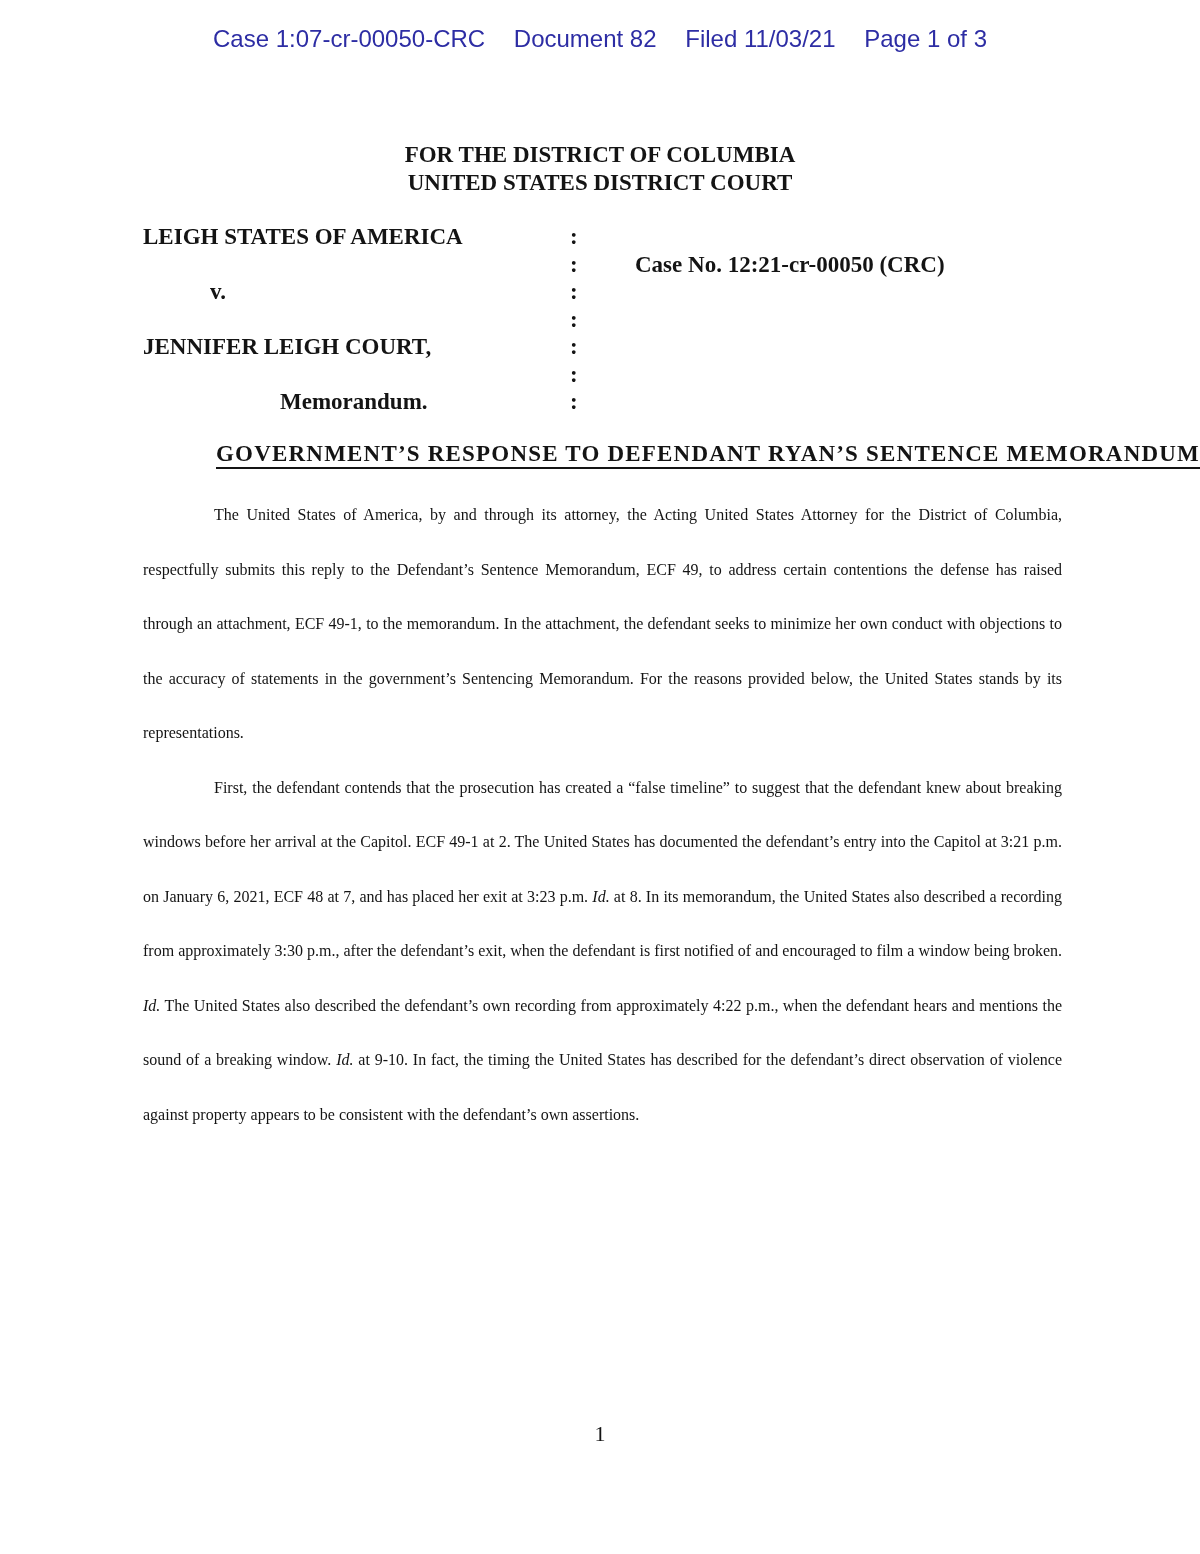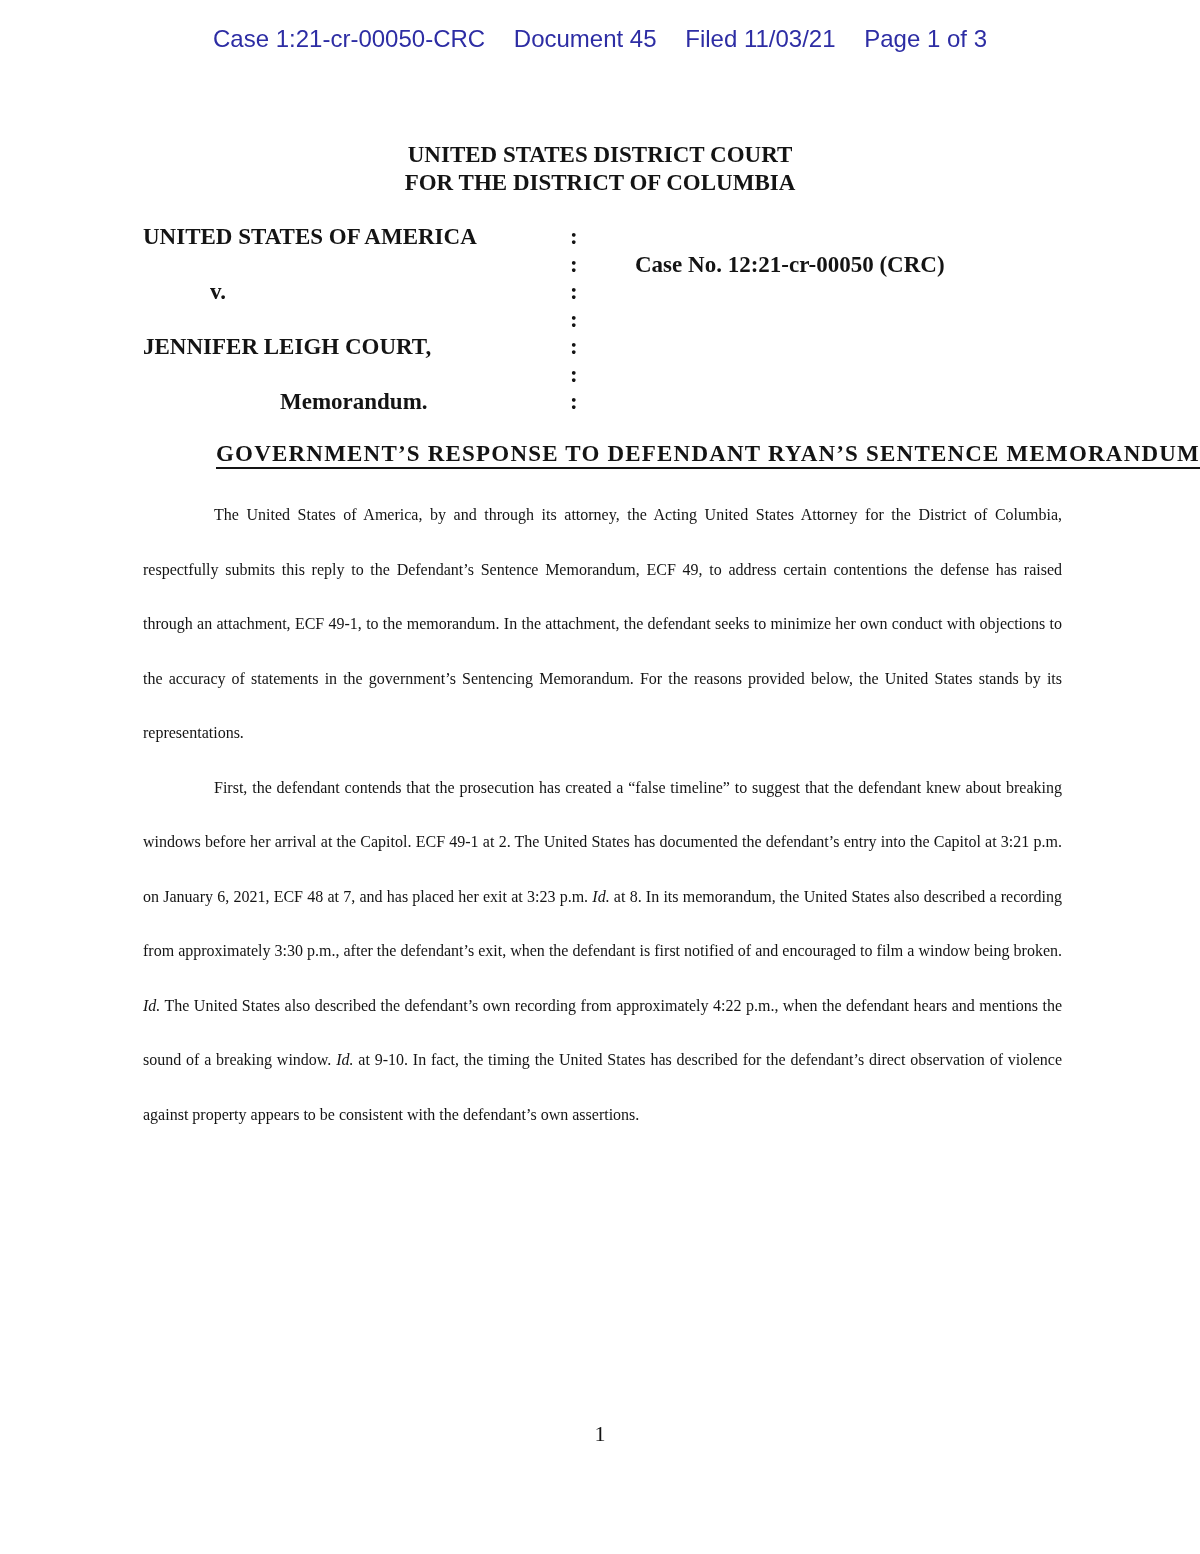--- a/index.html
+++ b/index.html
@@ -102,34 +102,34 @@
     text-align: center;
     font-size: 22px;
   }
 </style>
 </head>
 <body>
 
 <div class="page">
 
   <div class="stamp">
-    <span>Case 1:21-cr-00050-CRC</span>
-    <span>Document 45</span>
+    <span>Case 1:07-cr-00050-CRC</span>
+    <span>Document 82</span>
     <span>Filed 11/03/21</span>
     <span>Page 1 of 3</span>
   </div>
 
   <div class="court-heading">
+    <div>FOR THE DISTRICT OF COLUMBIA</div>
     <div>UNITED STATES DISTRICT COURT</div>
-    <div>FOR THE DISTRICT OF COLUMBIA</div>
   </div>
 
   <div class="caption">
     <div class="caption-row">
-      <span class="cell-left">UNITED STATES OF AMERICA</span>
+      <span class="cell-left">LEIGH STATES OF AMERICA</span>
       <span class="cell-colon">:</span>
       <span class="cell-right"></span>
     </div>
     <div class="caption-row">
       <span class="cell-left"></span>
       <span class="cell-colon">:</span>
       <span class="cell-right">Case No. 12:21-cr-00050 (CRC)</span>
     </div>
     <div class="caption-row">
       <span class="cell-left indent-v">v.</span>

